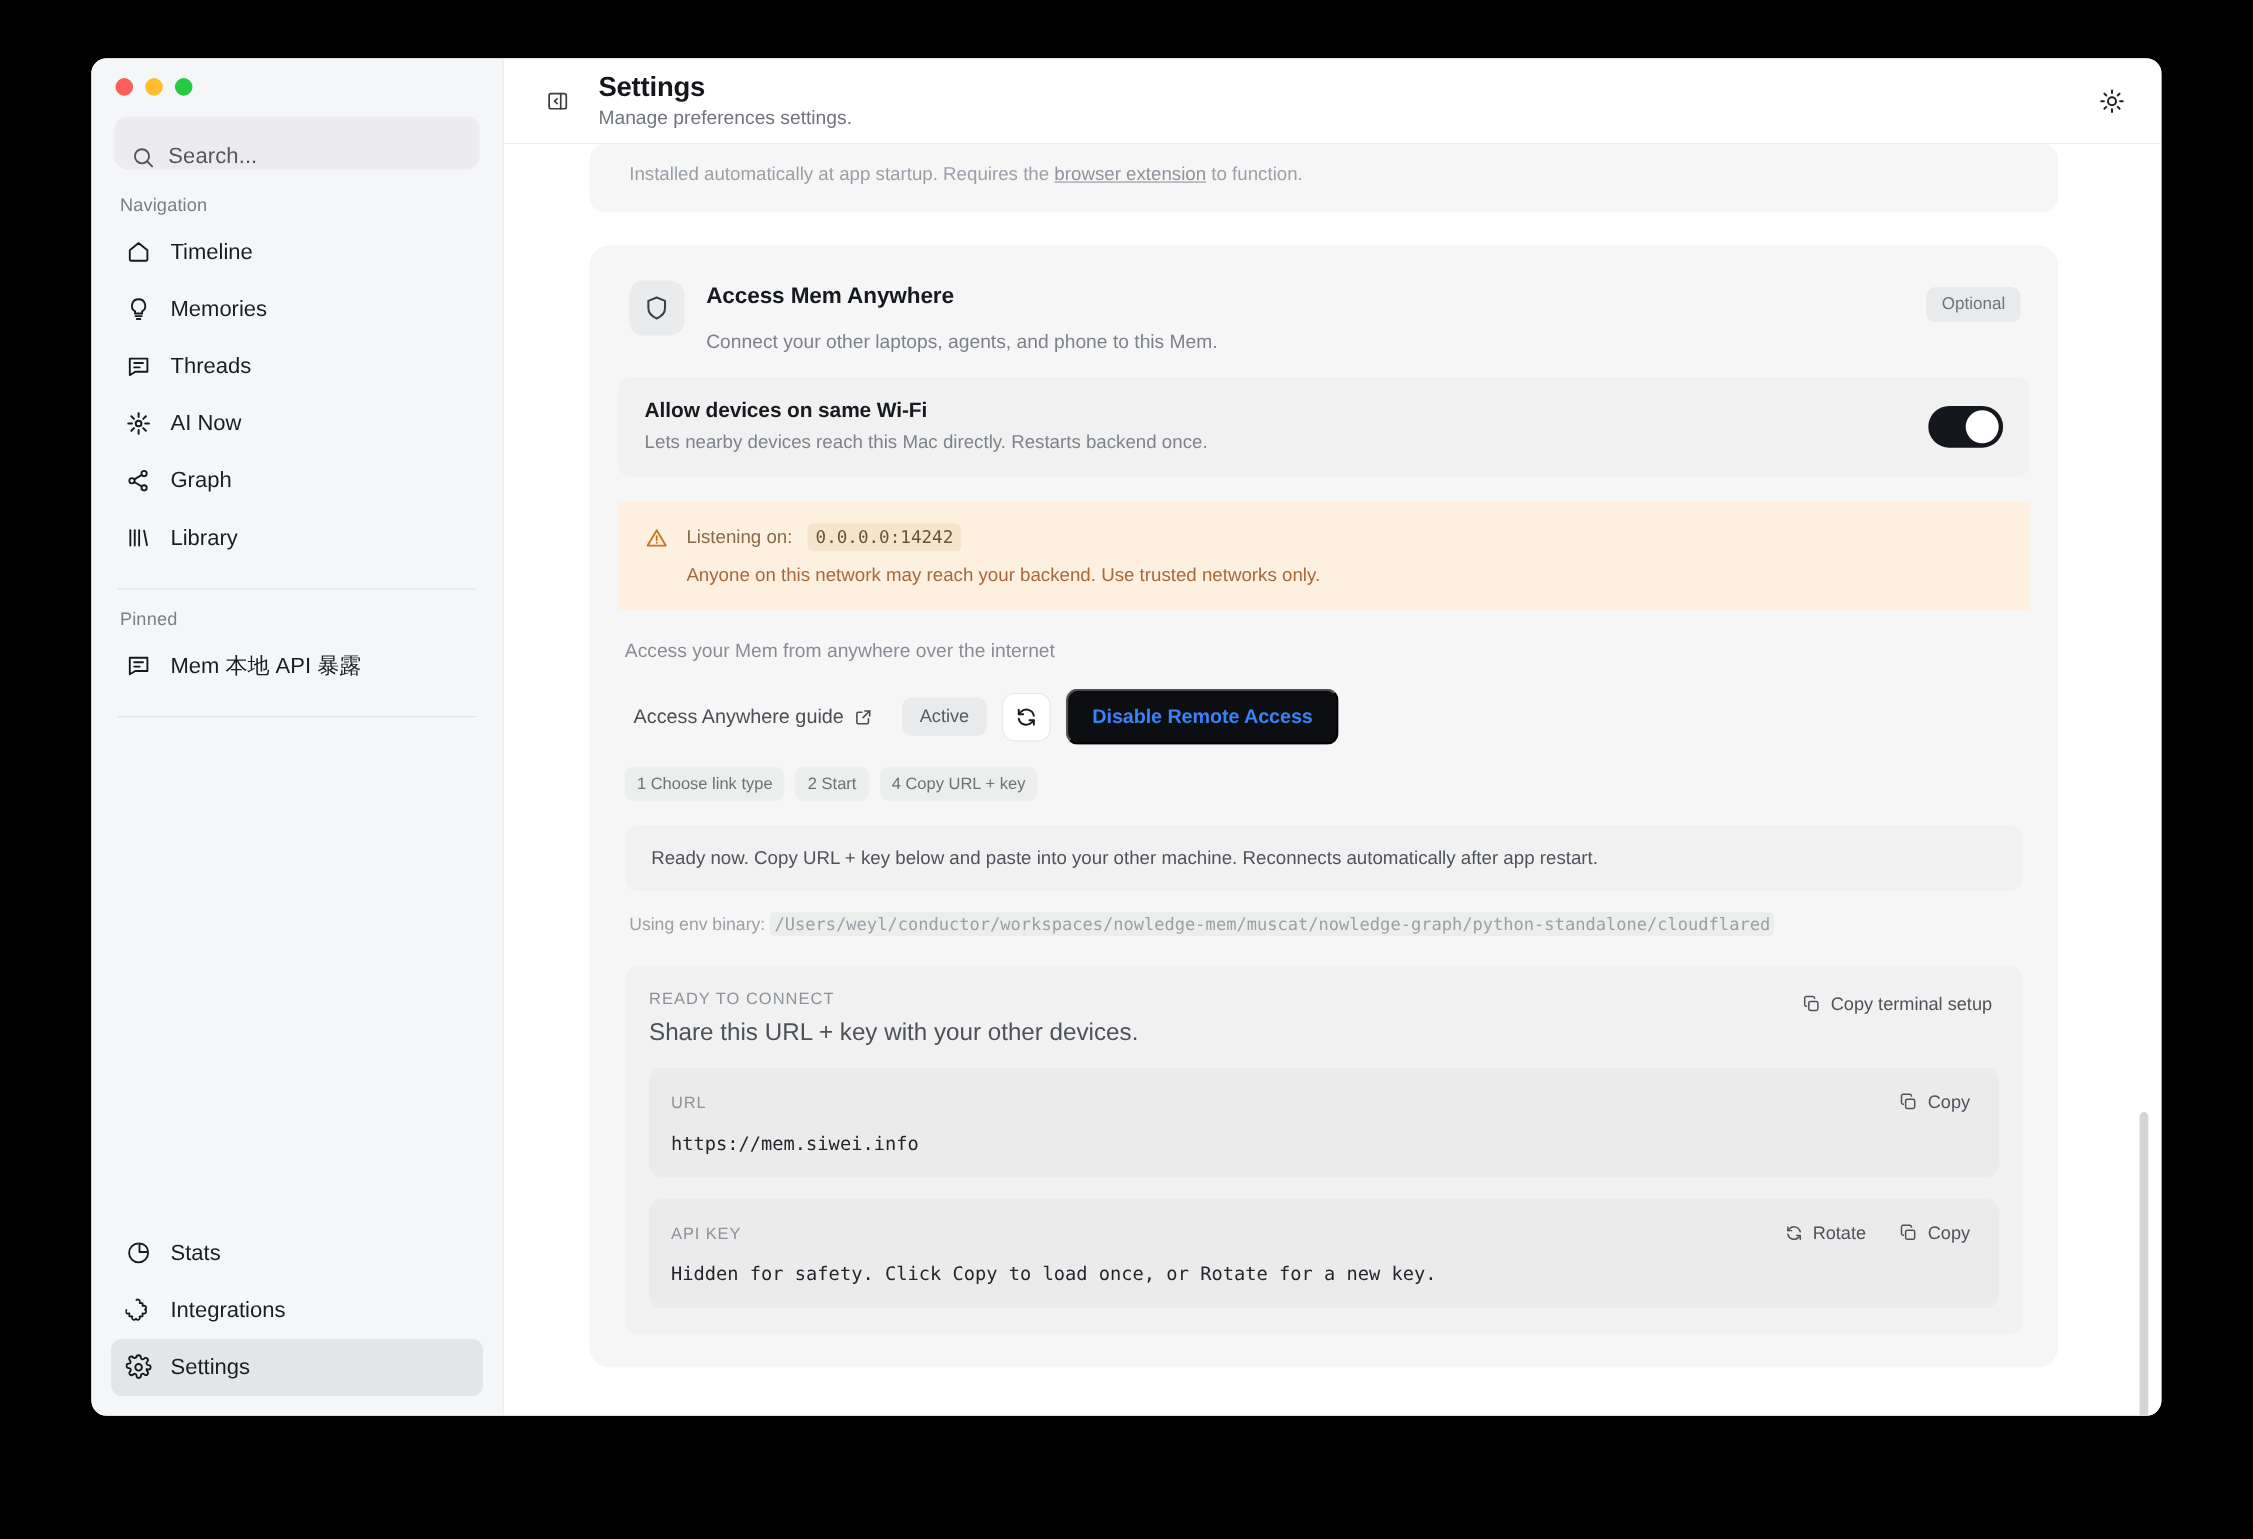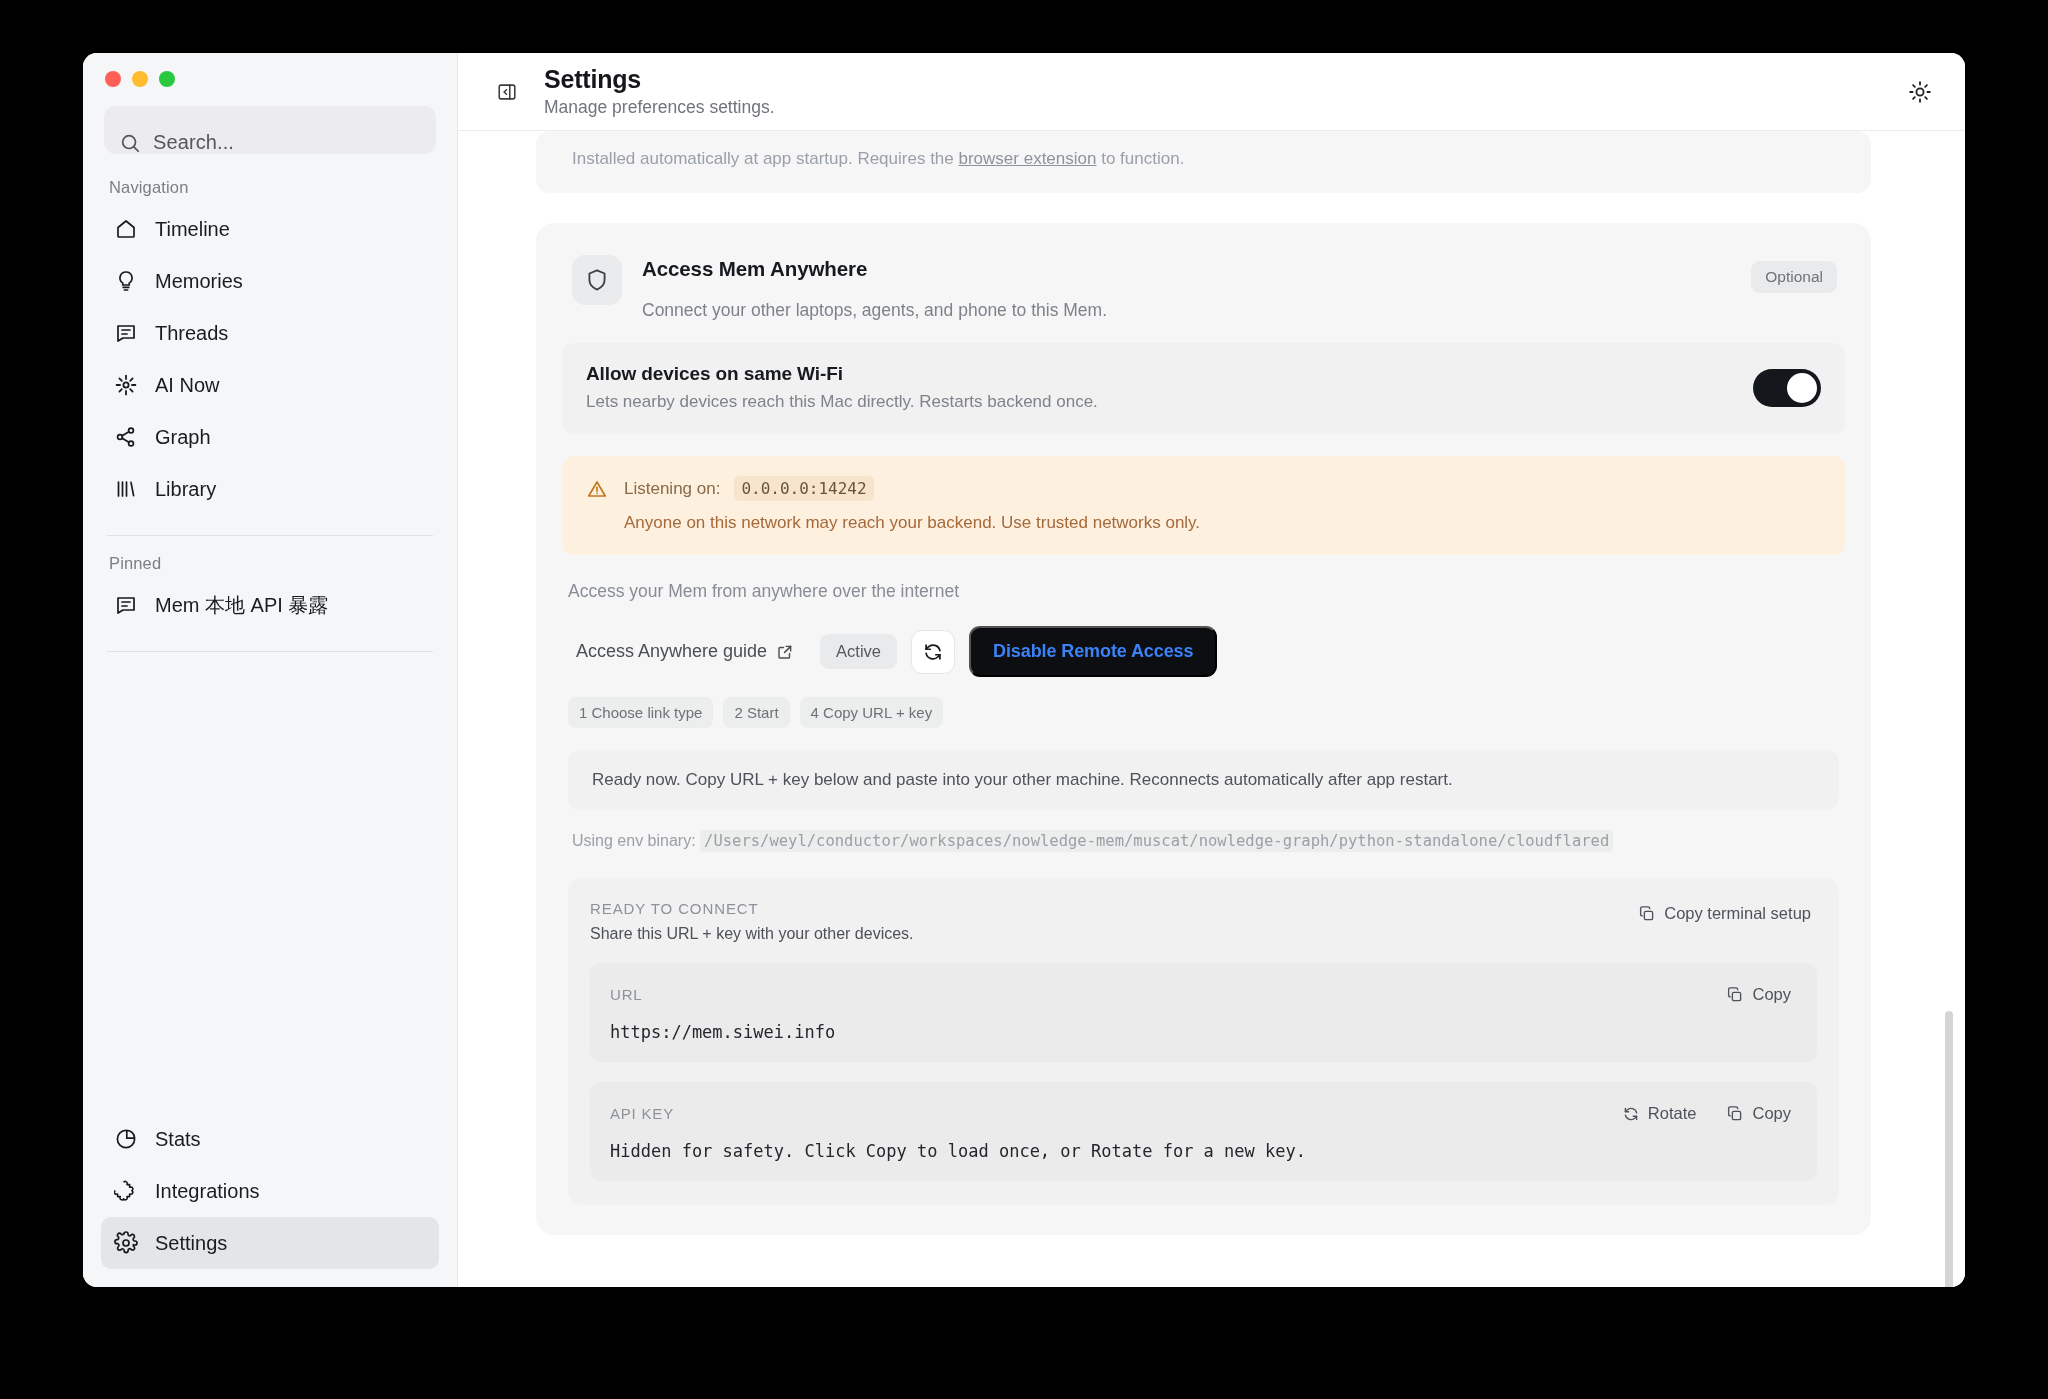--- a/index.html
+++ b/index.html
@@ -137,21 +137,21 @@
   .switch {
     width: 68px; height: 38px; border-radius: 19px; background: #14181d;
     flex: 0 0 68px; position: relative;
   }
   .switch .knob {
     position: absolute; top: 4px; right: 4px;
     width: 30px; height: 30px; border-radius: 50%; background: #ffffff;
   }
 
   .warn {
-    margin-top: 22px; background: #fdf0df; border-radius: 12px;
+    margin-top: 22px; background: #fdf0df; border-radius: 0;
     padding: 20px 24px 22px 24px;
   }
   .warn-line1 { display: flex; align-items: center; gap: 14px; }
   .warn-ico { color: #c4761a; flex: 0 0 24px; display:flex; }
   .warn-label { font-size: 17px; color: #8a6a46; }
   .code-chip {
     font-family: "DejaVu Sans Mono", monospace; font-size: 16px;
     background: #f6e4cd; color: #6a5438; border-radius: 5px; padding: 3px 7px;
   }
   .warn-line2 { font-size: 17px; color: #a5693a; margin-top: 12px; padding-left: 38px; }
@@ -199,21 +199,21 @@
     background: #eceded; color: #9ba0a7; border-radius: 4px; padding: 2px 4px;
   }
 
   .connect-box {
     margin-top: 24px; background: #f1f1f2; border-radius: 14px;
     padding: 22px 22px 24px 22px;
   }
   .connect-head { display: flex; align-items: flex-start; }
   .connect-head .t { flex: 1 1 auto; }
   .eyebrow { font-size: 15px; color: #8d929a; letter-spacing: .9px; }
-  .connect-sub { font-size: 16px; color: #4d5158; margin-top: 8px; }
+  .connect-sub { font-size: 22px; color: #4d5158; margin-top: 8px; }
   .mini-action {
     display: flex; align-items: center; gap: 8px;
     font-size: 16.5px; color: #4e525a; padding: 4px 6px;
   }
 
   .field {
     margin-top: 20px; background: #ebebec; border-radius: 11px;
     padding: 18px 20px 20px 20px;
   }
   .field-head { display: flex; align-items: center; }

